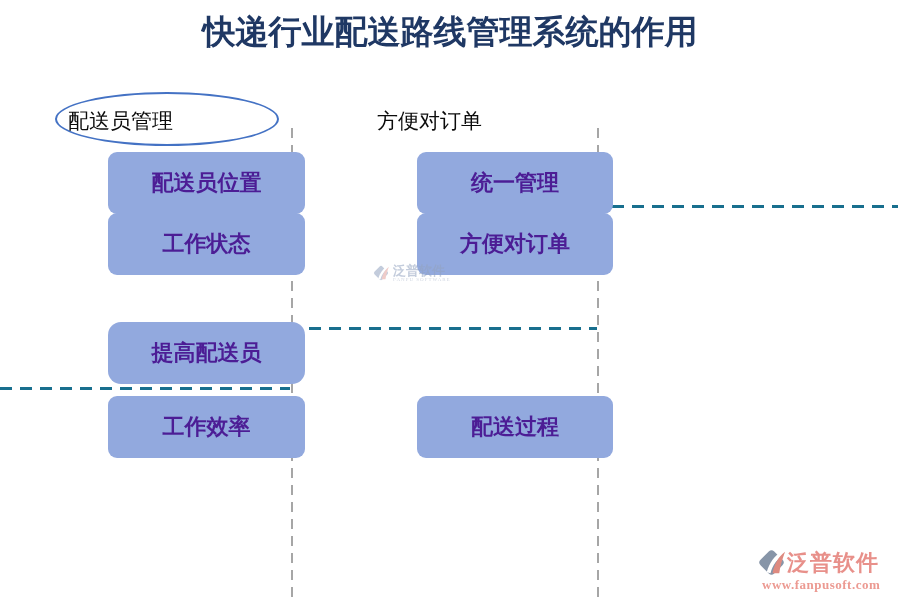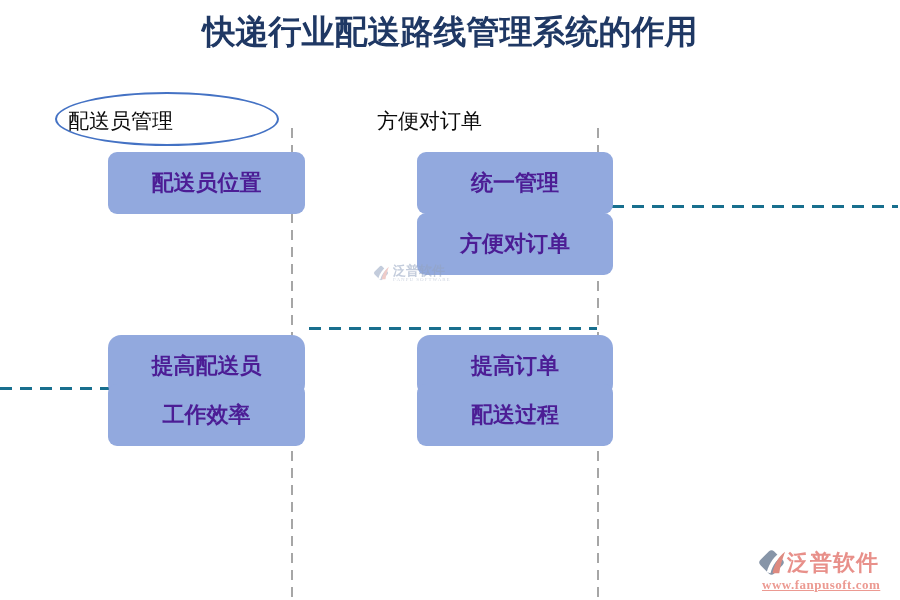--- a/index.html
+++ b/index.html
@@ -38,68 +38,68 @@
   .ellipse{
     position:absolute;top:0;left:50%;transform:translateX(-50%);
     width:224px;height:54px;border:2px solid #4472C4;border-radius:50%;
     box-sizing:border-box;background:transparent;
   }
   .node{
     position:absolute;left:0;width:100%;height:62px;border-radius:9px;
     background:#92A9DE;display:flex;align-items:center;justify-content:center;
     font-size:22px;font-weight:bold;color:#4c1d95;margin-left:40px;
   }
-  .n1{top:60px;}.n2{top:121px;}.n3{top:182px;}.n4{top:243px;border-radius:13px;}.n5{top:292px;}
+  .n1{top:60px;}.n2{top:121px;}.n3{top:182px;}.n4{top:230px;border-radius:13px;}.n5{top:304px;}
   
   .watermark{
     position:absolute;left:372px;top:264px;display:flex;align-items:flex-start;
     opacity:0.55;z-index:5;pointer-events:none;
   }
   .watermark svg{width:18px;height:18px;margin-right:3px;}
   .wm-name{font-size:13px;font-weight:bold;color:#93A3C0;line-height:13px;}
   .wm-sub{font-size:5px;color:#A9B4C9;letter-spacing:1px;line-height:6px;}
   
   .logo{position:absolute;left:756px;top:547px;width:144px;}
   .logo-row{display:flex;align-items:center;}
   .logo-row svg{width:31px;height:31px;flex:0 0 auto;}
   .logo-name{
     font-size:22px;font-weight:bold;color:#E8908A;letter-spacing:1px;line-height:24px;
   }
   .logo-url{
     font-size:13px;font-weight:bold;color:#EC9A92;letter-spacing:0.5px;
-    margin-top:-1px;padding-left:6px;font-family:"Liberation Serif","DejaVu Serif",serif;text-decoration:underline;
+    margin-top:-1px;padding-left:6px;font-family:"Liberation Serif","DejaVu Serif",serif;
   }
 </style>
 </head>
 <body>
 
 <div class="page">
 
   <h1 class="title">快递行业配送路线管理系统的作用</h1>
 
   <div class="vsep vsep1"></div>
   <div class="vsep vsep2"></div>
 
   <div class="hdash hdash-left"></div>
   <div class="hdash hdash-mid"></div>
   <div class="hdash hdash-right"></div>
 
   <div class="col col1">
     <div class="ellipse"></div>
     <div class="col-header">配送员管理</div>
     <div class="node n1">配送员位置</div>
+    <div class="node n2">工作状态</div>
     <div class="node n4">提高配送员</div>
     <div class="node n5">工作效率</div>
   </div>
 
   <div class="col col2">
     <div class="col-header">方便对订单</div>
     <div class="node n1">统一管理</div>
     <div class="node n2">方便对订单</div>
-    <div class="node n4">提高订单</div>
     <div class="node n5">配送过程</div>
   </div>
 
 
   <div class="watermark">
     <svg viewBox="0 0 32 32" aria-hidden="true">
       <rect x="6" y="6" width="20" height="20" rx="4" transform="rotate(45 16 16)" fill="#93A3C0"></rect>
       <path d="M11 26 C14 16 19 9 27 4 L30 7 C22 12 17 19 15 27 Z" fill="#ffffff"></path>
       <path d="M17 27 C19 18 23 10 30 5 C27 13 25 20 24 27 Z" fill="#E2A49E"></path>
     </svg>

